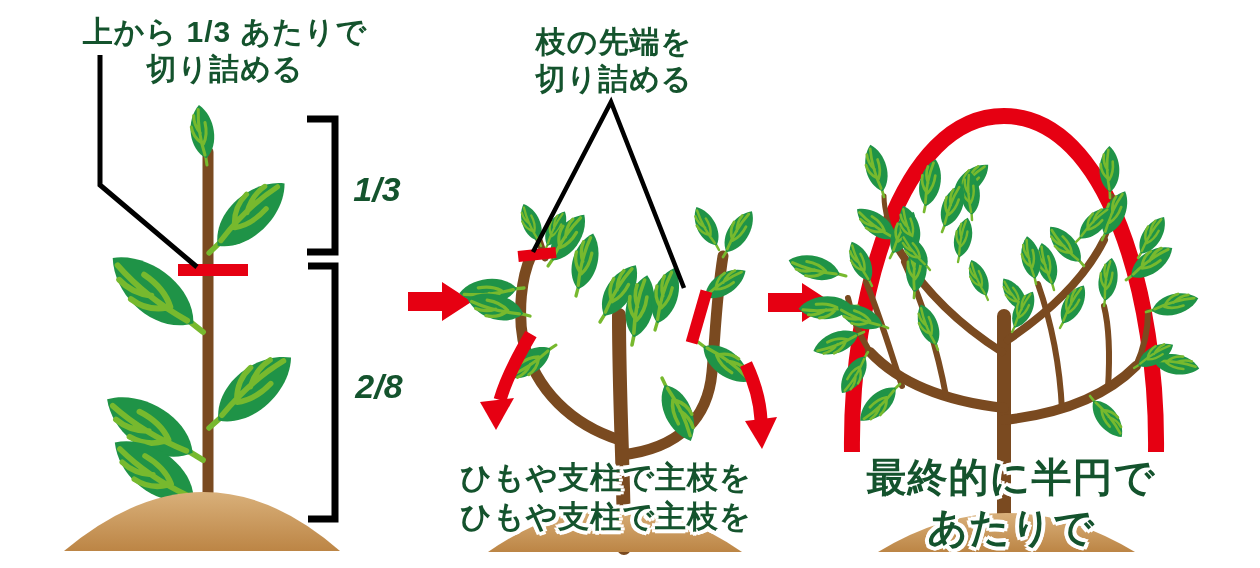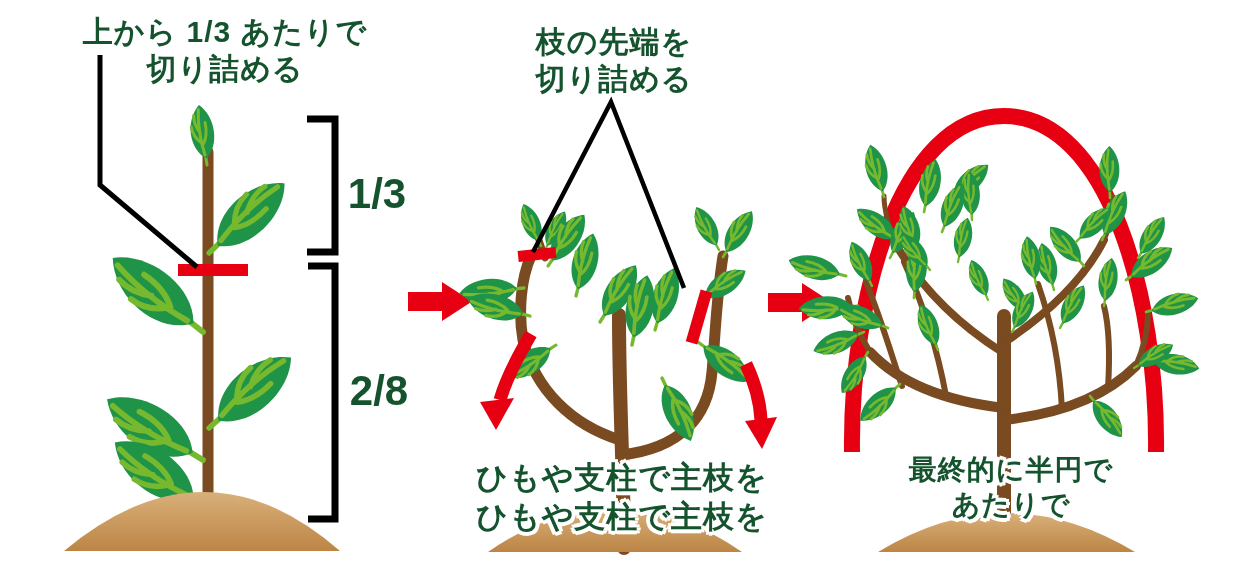--- a/index.html
+++ b/index.html
@@ -6,22 +6,22 @@
   #canvas{
     position:relative;width:1260px;height:568px;background:#fff;overflow:hidden;
     font-family:"Liberation Sans","DejaVu Sans",sans-serif;color:#14532d;
   }
   #art{position:absolute;left:0;top:0;}
   .txt{position:absolute;transform:translateX(-50%);text-align:center;white-space:nowrap;font-weight:700;}
   .anno{font-size:30px;line-height:1.22;letter-spacing:1px;}
   .caption{font-size:31px;line-height:1.26;letter-spacing:1px;
     text-shadow:-3px -3px 0 #fff,3px -3px 0 #fff,-3px 3px 0 #fff,3px 3px 0 #fff,
                  0 -4px 0 #fff,0 4px 0 #fff,-4px 0 0 #fff,4px 0 0 #fff;}
-  .caption3{font-size:28px;}
-  .fraction{font-size:42px;letter-spacing:0;}
+  .caption3{font-size:40px;}
+  .fraction{font-size:34px;letter-spacing:0;font-style:italic;}
 </style>
 </head>
 <body>
 
 <div id="canvas">
 
 <svg id="art" width="1260" height="568" viewBox="0 0 1260 568">
   <defs>
     <linearGradient id="soilGrad" x1="0" y1="0" x2="0" y2="1">
       <stop offset="0" style="stop-color:var(--soil-light)"></stop>
@@ -157,21 +157,21 @@
 </div>
 
 <div class="txt fraction" style="left:377px;top:170px">1/3</div>
 <div class="txt fraction" style="left:379px;top:367px">2/8</div>
 
 <div class="txt anno" style="left:614px;top:24px">
   <div>枝の先端を</div>
   <div>切り詰める</div>
 </div>
 
-<div class="txt caption" style="left:622px;top:458px">
+<div class="txt caption" style="left:606px;top:458px">
   <div>ひもや支柱で主枝を</div>
   <div>ひもや支柱で主枝を</div>
 </div>
 
 <div class="txt caption caption3" style="left:1011px;top:452px">
   <div>最終的に半円で</div>
   <div>あたりで</div>
 </div>
 
 </div>

